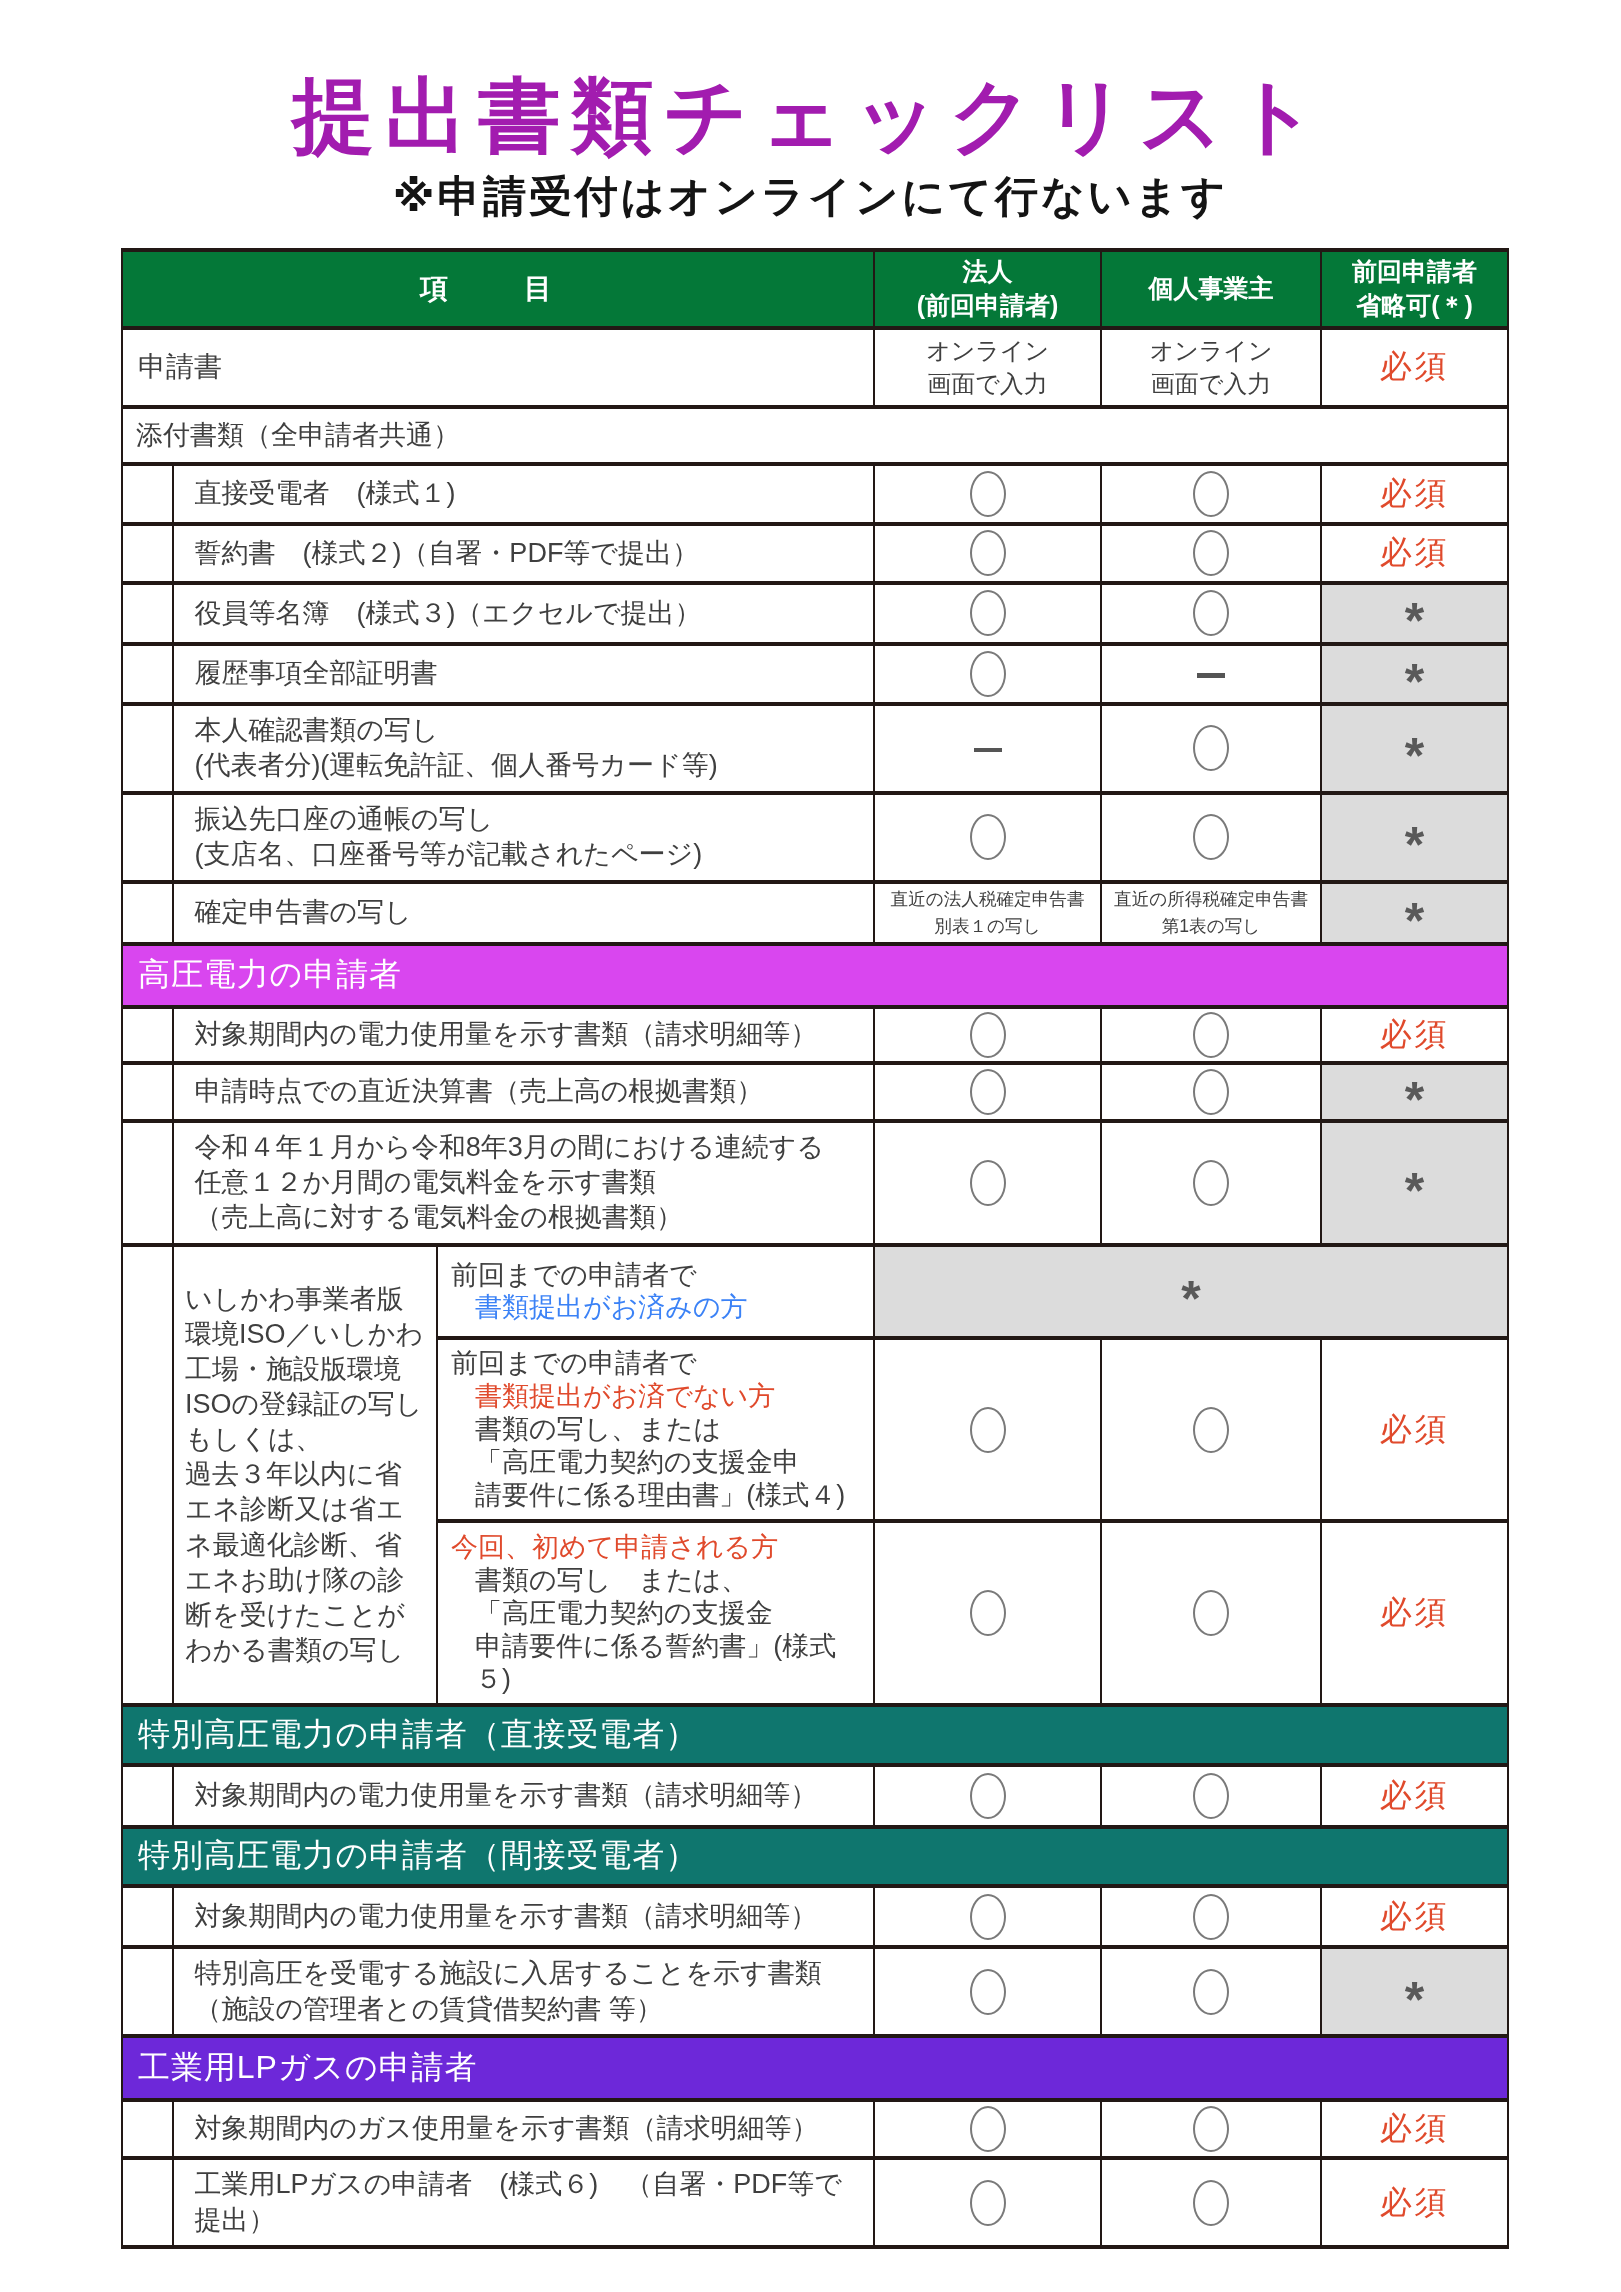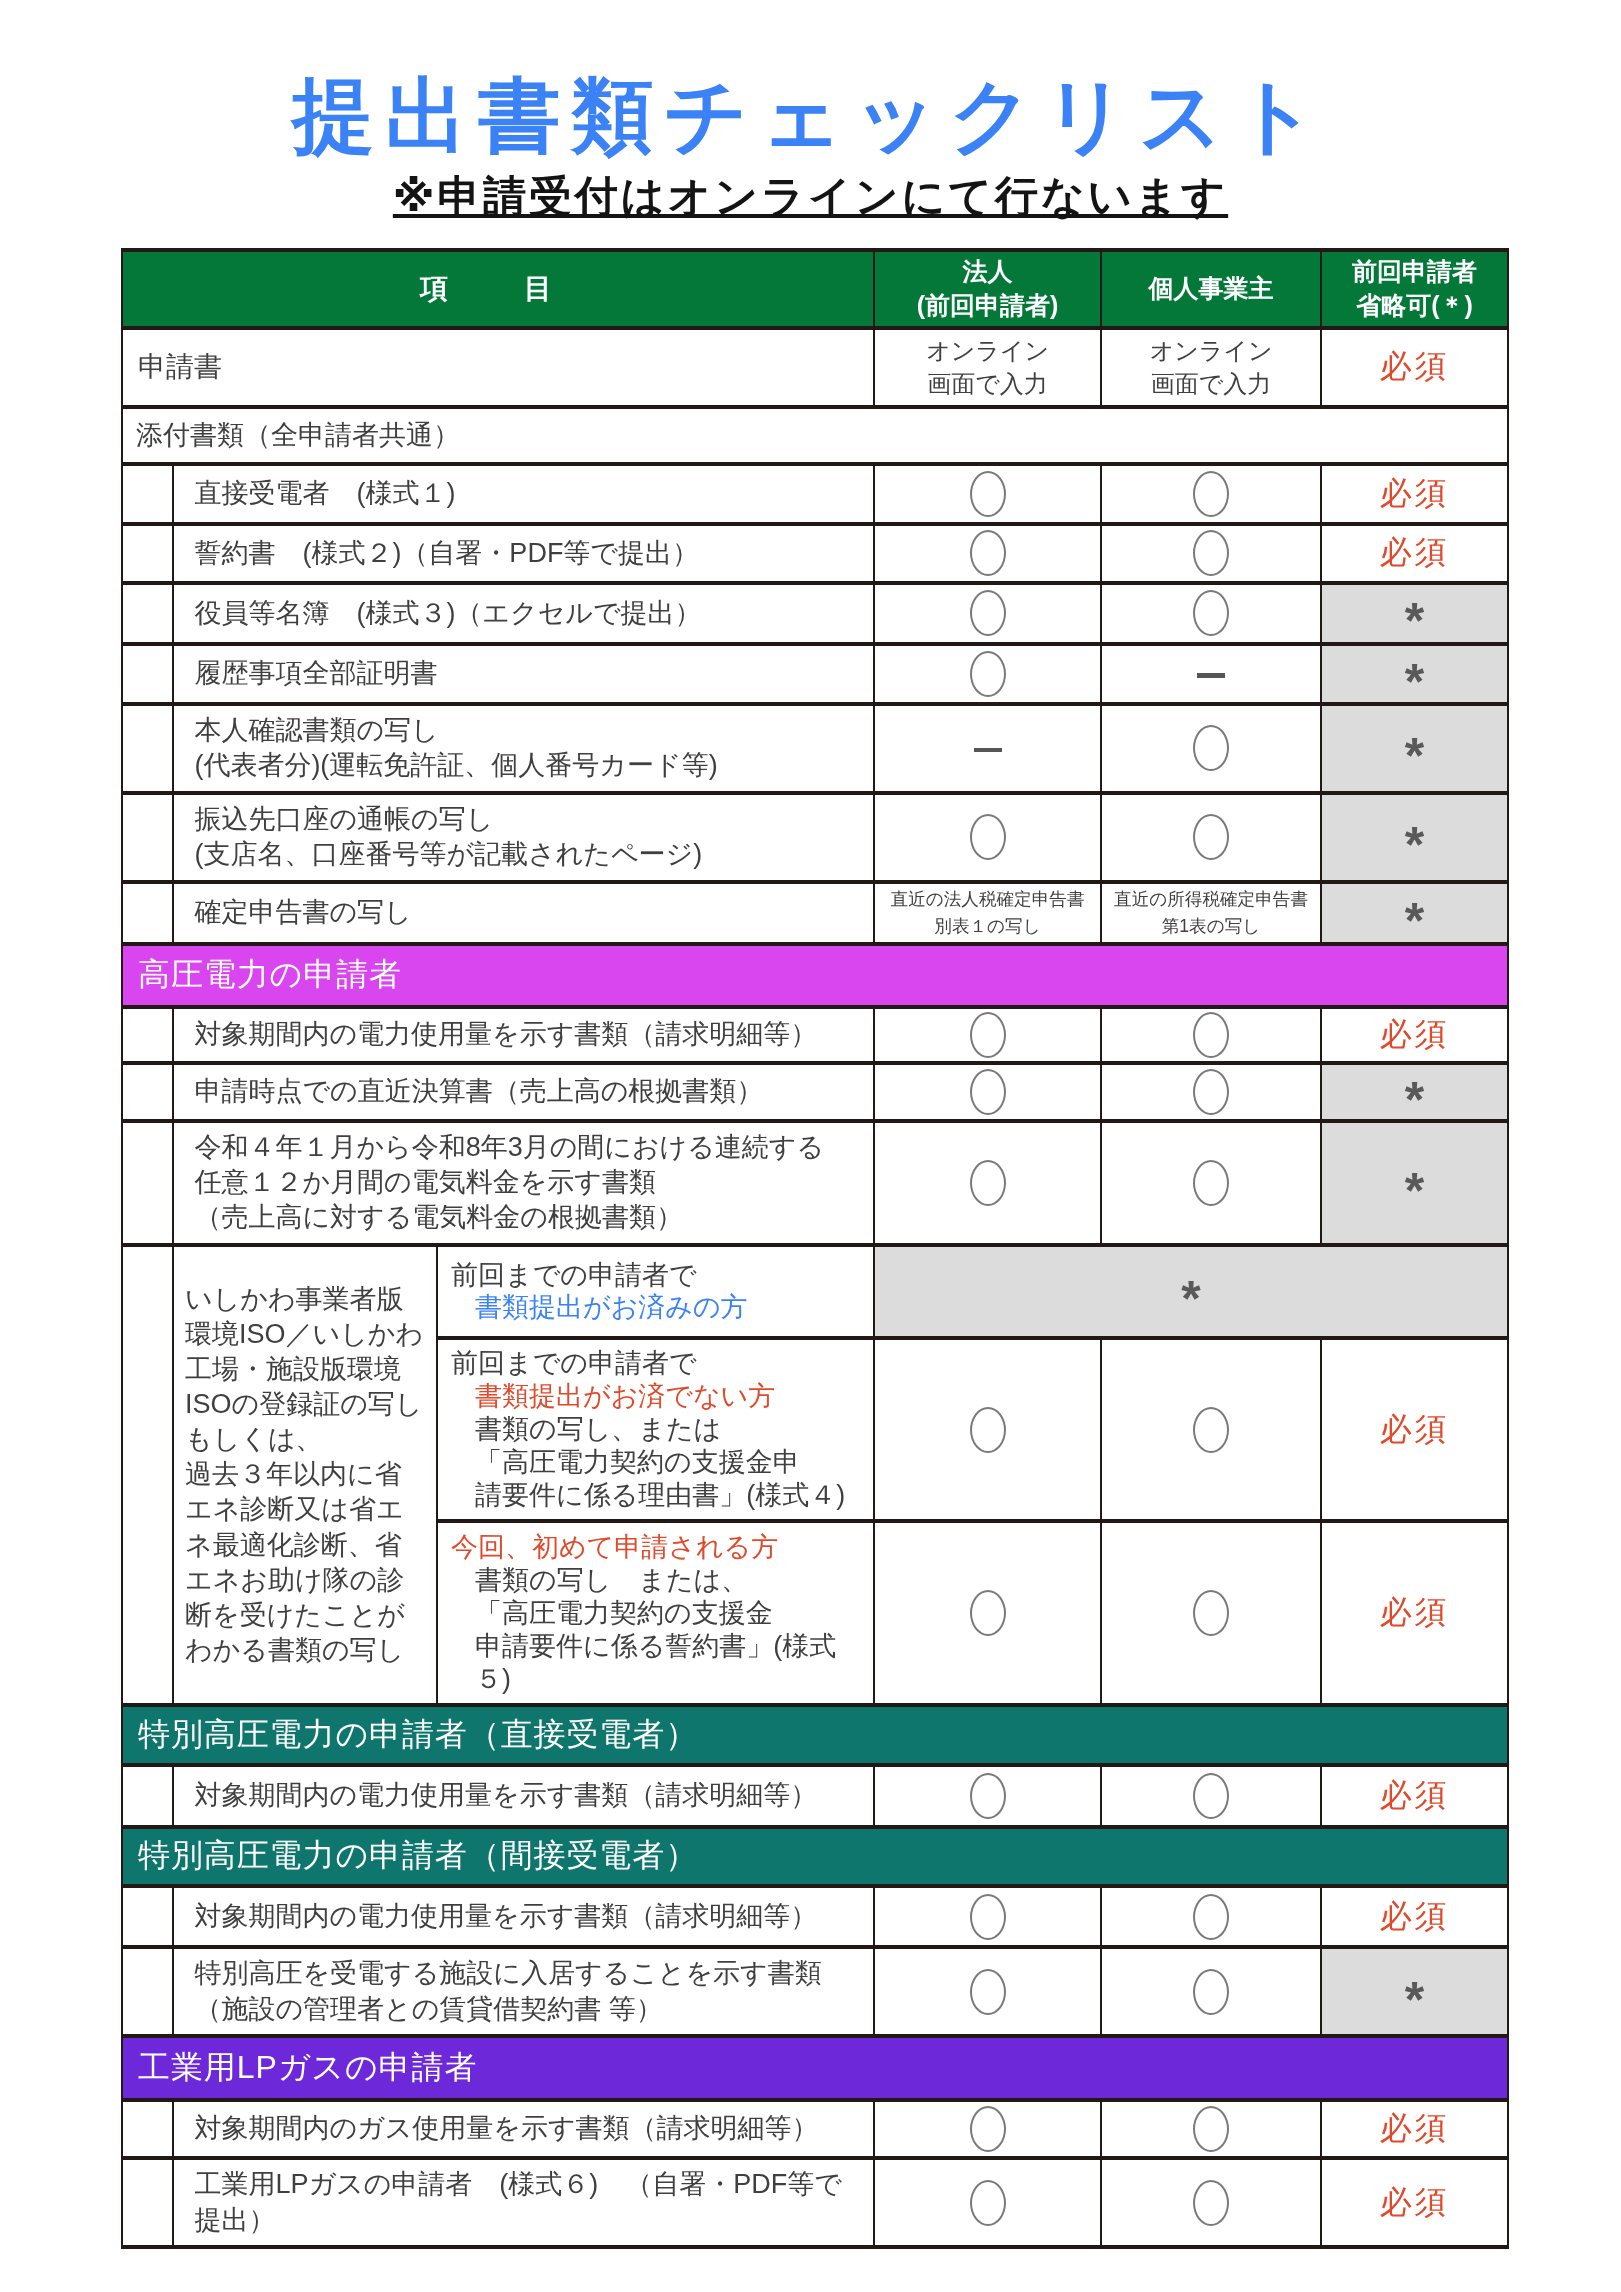--- a/index.html
+++ b/index.html
@@ -1,19 +1,19 @@
 <!DOCTYPE html>
 <html style="font-size:15px"><head>
 <meta charset="utf-8">
 <style>
   html,body{margin:0;padding:0;background:#ffffff;}
   body{width:1621px;height:2293px;font-family:"Liberation Sans","DejaVu Sans",sans-serif;color:#3f3f3f;}
   .page{position:relative;width:1621px;height:2293px;overflow:hidden;background:#fff;}
-  .title{margin:72px 0 0;text-align:center;font-size:82px;font-weight:bold;color:#3b82f6;letter-spacing:11px;line-height:1.08;}
-  .subtitle{margin:7.4px 0 0;text-align:center;font-size:43px;font-weight:bold;color:#141414;letter-spacing:2.8px;text-decoration:underline;}
+  .title{margin:72px 0 0;text-align:center;font-size:82px;font-weight:bold;color:#a21caf;letter-spacing:11px;line-height:1.08;}
+  .subtitle{margin:7.4px 0 0;text-align:center;font-size:43px;font-weight:bold;color:#141414;letter-spacing:2.8px;}
   table.checklist{border-collapse:collapse;table-layout:fixed;width:1387px;margin:22px 0 0 121px;}
   td{border:2.8px solid #221815;border-top-width:4.6px;border-bottom-width:4.6px;vertical-align:middle;padding:0;}
   
   .th{background:#047838;color:#ffffff;font-weight:bold;text-align:center;font-size:25px;line-height:1.35;white-space:pre-line;}
   .th-item{font-size:28px;letter-spacing:24px;}
   
   .indent{background:#fff;}
   .item{font-size:27px;line-height:1.3;padding:7.4px 7.4px 7.4px 20.4px;white-space:pre-line;}
   .top-item{padding-left:15px;font-size:28px;}
   .subhead{font-size:27px;padding:5.6px 7.4px 5.6px 13px;}

